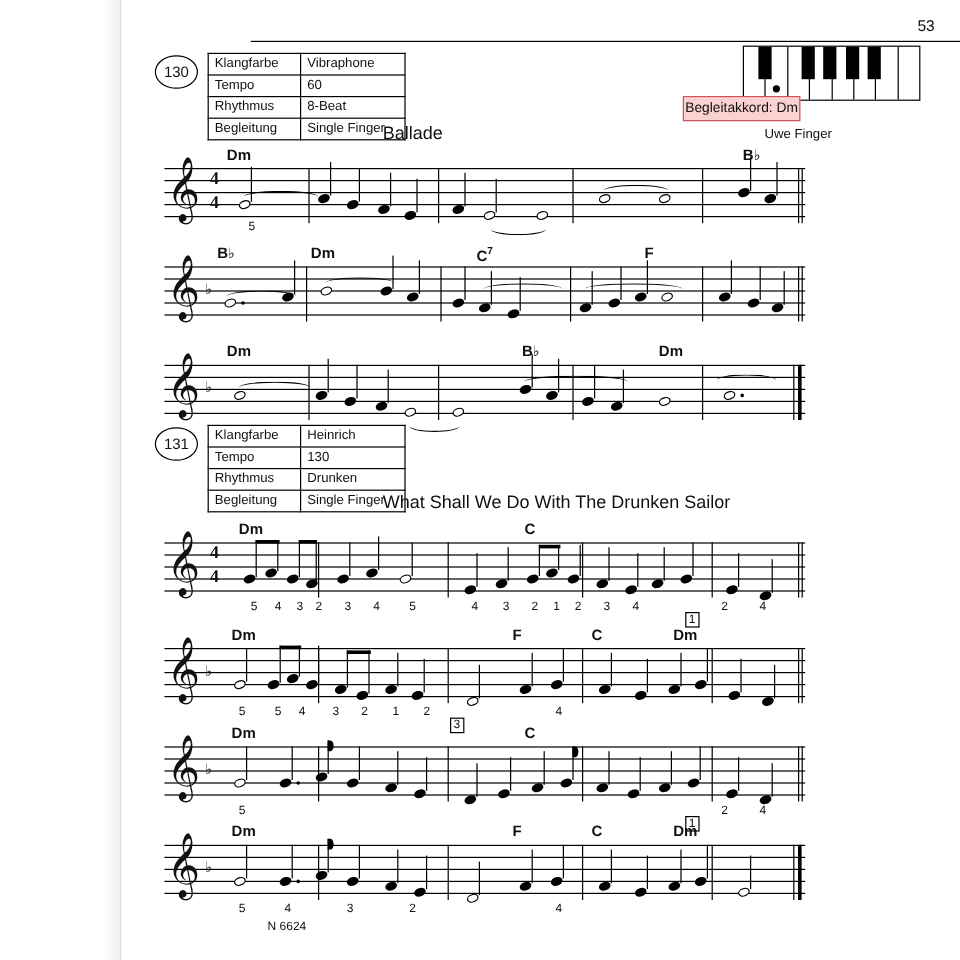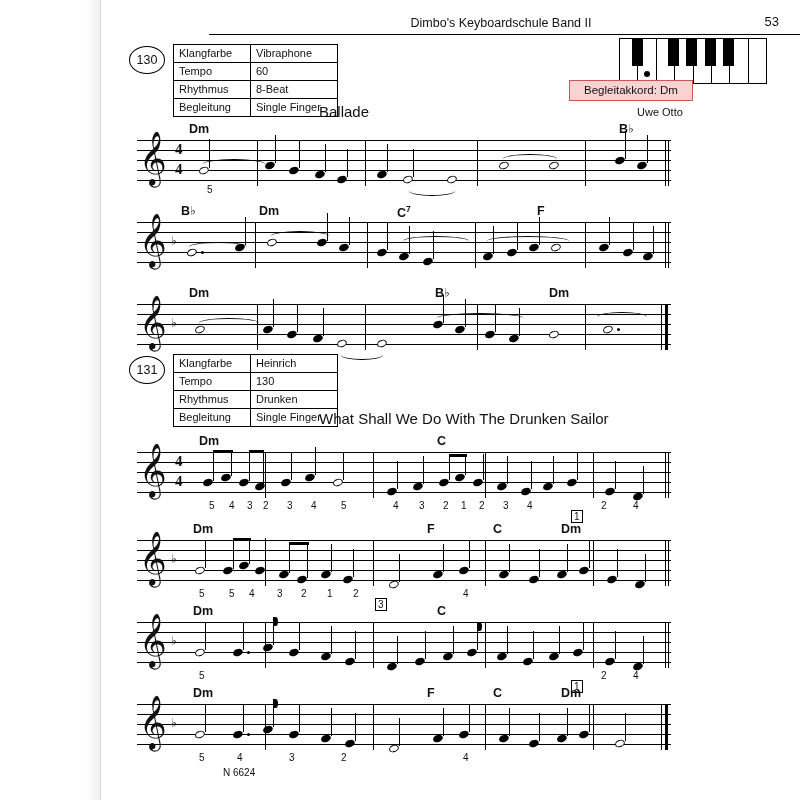--- a/index.html
+++ b/index.html
@@ -69,21 +69,21 @@
   .piano .wkeys div{flex:1;border-right:1px solid #000;box-sizing:border-box;}
   .piano .wkeys div:last-child{border-right:none;}
   .piano .bk{position:absolute;top:0;width:11px;height:27px;background:#000;}
   .piano .dot{position:absolute;width:6px;height:6px;border-radius:50%;background:#000;}
   
   .chordbox{
     position:absolute;
     background:#fbd2d2;
     border:1px solid #cc5555;
     font-size:11.5px;
-    padding:3px 14px;
+    padding:3px 1px;
     line-height:1.15;
   }
   .chordbox.small{font-size:10px;width:74px;}
   
   .piecetitle{
     position:absolute;font-size:15px;
   }
   .composer{
     position:absolute;font-size:11px;
   }
@@ -123,23 +123,20 @@
   .foot-left{position:absolute;left:122px;bottom:22px;font-size:10px;}
   .foot-center{position:absolute;left:0;right:0;bottom:22px;text-align:center;font-size:9.5px;}
 </style>
 </head>
 <body>
 
 <div class="spine"></div>
 
 <div class="page">
 
-  <div class="hdr">
-    <span class="title">Dimbo's Keyboardschule Band II</span>
-  </div>
   <div class="pageno">53</div>
   <div class="rule"></div>
 
   <div class="piano">
     <div class="wkeys">
       <div></div>
         <div></div>
         <div></div>
         <div></div>
         <div></div>
@@ -174,21 +171,21 @@
     <tr>
       <td class="k">Begleitung</td>
       <td class="v">Single Finger</td>
     </tr>
   </tbody>
     </table>
 
   <div class="chordbox" style="left:468px;top:80px">Begleitakkord: Dm</div>
 
   <div class="piecetitle" style="left:218px;top:103px">Ballade</div>
-  <div class="composer" style="left:536px;top:106px">Uwe Otto</div>
+  <div class="composer" style="left:536px;top:106px">Uwe Finger</div>
 
   <div class="system" style="left:36px;top:140px">
     <div class="lines">
       <i style="top:0"></i>
         <i style="top:10px"></i>
         <i style="top:20px"></i>
         <i style="top:30px"></i>
         <i style="top:40px"></i>
     </div>
     <div class="clef">𝄞</div>

